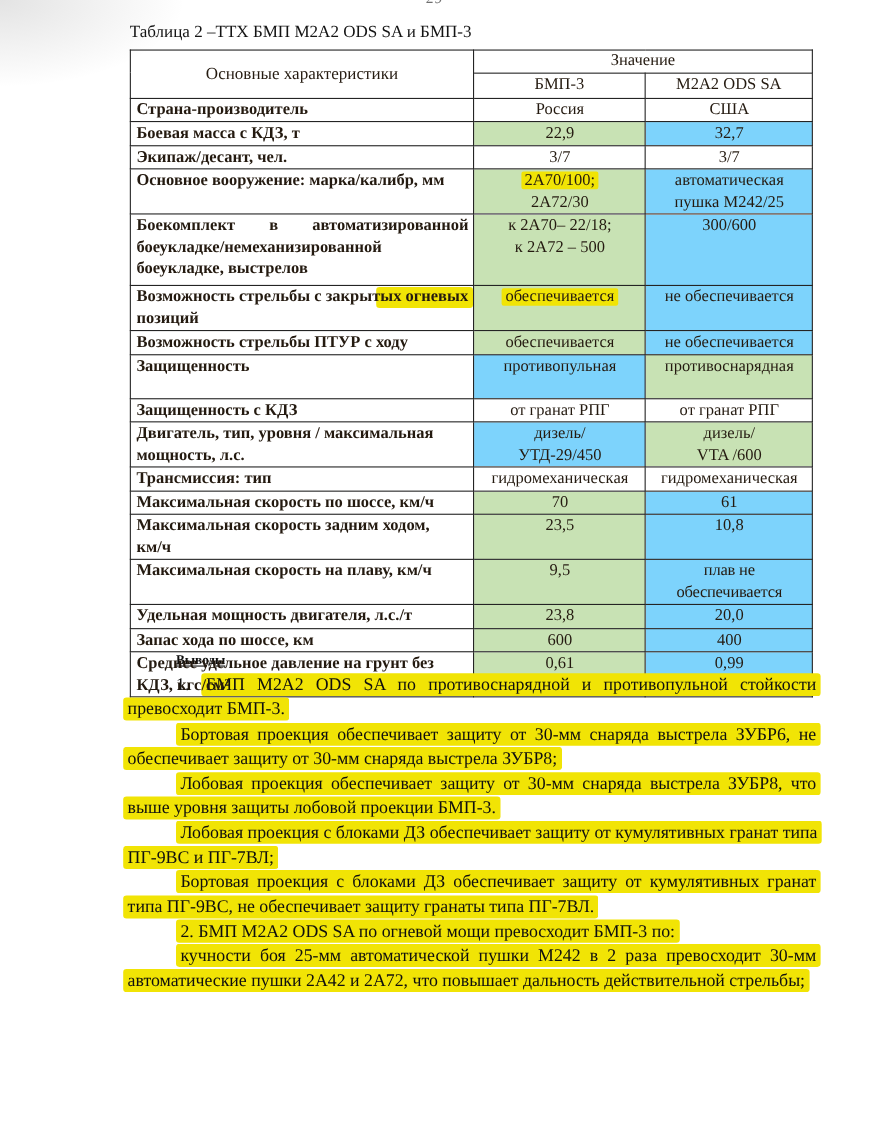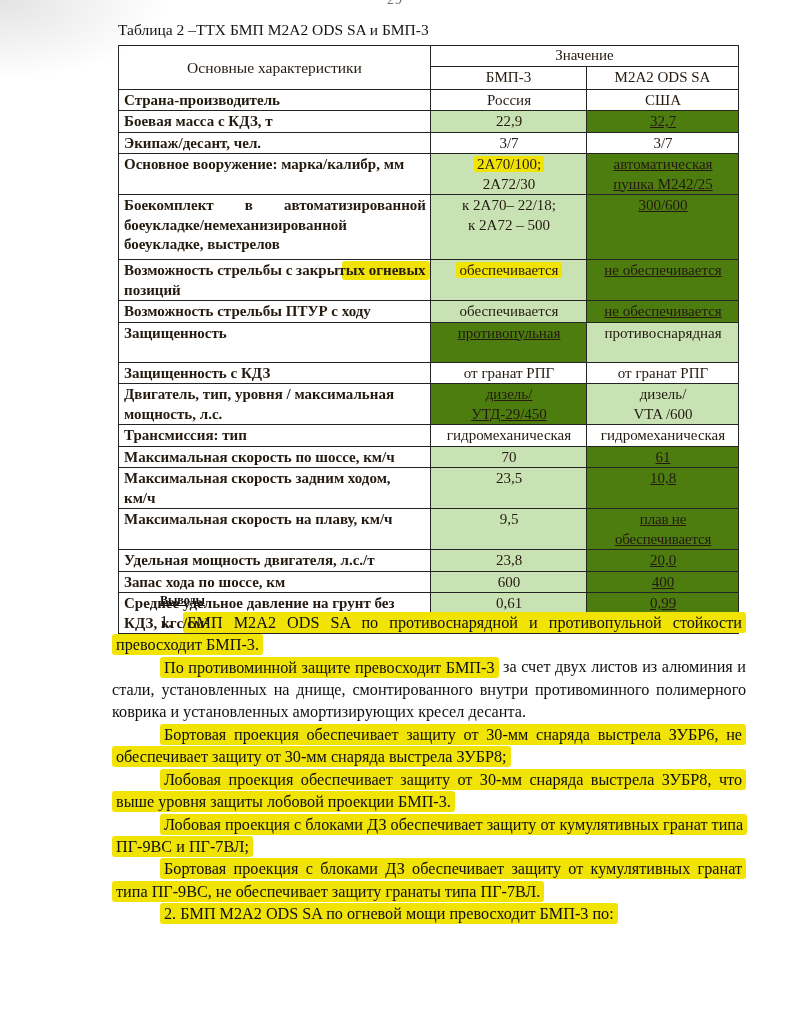--- a/index.html
+++ b/index.html
@@ -30,21 +30,21 @@
   table.ttx td, table.ttx th{
     border:1.6px solid #242424;
     padding:1px 4px 0 5px;
     font-size:15px;font-weight:normal;line-height:19.5px;
     vertical-align:top;color:#241a10;
     overflow:hidden;
   }
   table.ttx th{text-align:center;vertical-align:middle;padding:0 2px;}
   td.val{text-align:center;padding:1px 2px 0 2px;}
   .bg-green{background:#c8e2b4;}
-  .bg-orange{background:#4d7c0f;text-decoration:underline;}
+  .bg-orange{background:#7dd3fc;}
   .lab-line{white-space:nowrap;position:relative;z-index:1;font-weight:bold;}
   .lab-line.spread{display:flex;justify-content:space-between;}
   .cell-rel{position:relative;}
   .hl{background:#f1e405;padding:0 3px;border-radius:2px;}
   .smear{
     position:absolute;right:0;top:1px;width:88px;height:19px;
     background:#f1e405;border-radius:3px;z-index:0;
   }
   .fs-small{font-size:13.4px;letter-spacing:-0.2px;}
   .concl{
@@ -293,20 +293,20 @@
           <div>0,99</div>
         </td>
       </tr>
     </tbody>
 </table>
 
 <div class="concl">
   <span class="concl-h">Выводы</span>
   <div id="concl-paras">
       <p><span>1. </span><span class="hlp">БМП М2А2 ODS SA по противоснарядной и противопульной стойкости превосходит БМП-3.</span></p>
-      <p><span class="hlp">По противоминной защите превосходит БМП-3</span><span> за счет двух листов из алюминия и стали, установленных на днище, смонтированного внутри противоминного полимерного коврика и установленных амортизирующих кресел десанта.</span></p>
       <p><span class="hlp">Бортовая проекция обеспечивает защиту от 30-мм снаряда выстрела ЗУБР6, не обеспечивает защиту от 30-мм снаряда выстрела ЗУБР8;</span></p>
       <p><span class="hlp">Лобовая проекция обеспечивает защиту от 30-мм снаряда выстрела ЗУБР8, что выше уровня защиты лобовой проекции БМП-3.</span></p>
       <p><span class="hlp">Лобовая проекция с блоками ДЗ обеспечивает защиту от кумулятивных гранат типа ПГ-9ВС и ПГ-7ВЛ;</span></p>
       <p><span class="hlp">Бортовая проекция с блоками ДЗ обеспечивает защиту от кумулятивных гранат типа ПГ-9ВС, не обеспечивает защиту гранаты типа ПГ-7ВЛ.</span></p>
       <p><span class="hlp">2. БМП М2А2 ODS SA по огневой мощи превосходит БМП-3 по:</span></p>
+      <p><span class="hlp">кучности боя 25-мм автоматической пушки М242 в 2 раза превосходит 30-мм автоматические пушки 2А42 и 2А72, что повышает дальность действительной стрельбы;</span></p>
     </div>
 </div>
 
 </body></html>

